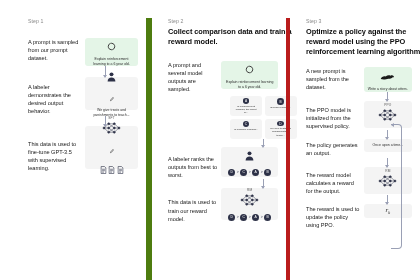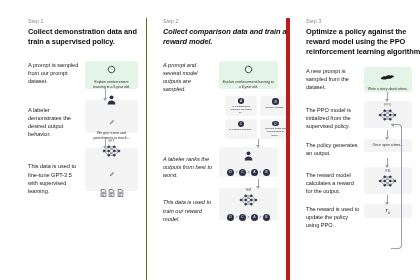--- a/index.html
+++ b/index.html
@@ -14,21 +14,21 @@
     width: 420px; height: 280px;
     display: flex;
     padding: 18px 0 0 0;
   }
   .column {
     position: relative;
     height: 262px;
     padding: 0 8px;
   }
   .col-1 { width: 146px; }
-  .col-2 { width: 140px; border-left: 1px solid #4d7c0f; font-style: italic; }
+  .col-2 { width: 140px; border-left: 6px solid #4d7c0f; }
   .col-3 { width: 134px; border-left: 4px solid #b91c1c; }
 
   .step-label {
     font-size: 5.2px;
     color: #8a8a8a;
     letter-spacing: 0.1px;
     margin-left: 20px;
     margin-bottom: 3px;
   }
   .col-2 .step-label, .col-3 .step-label { margin-left: 8px; }
@@ -163,21 +163,20 @@
     border-right: 3px solid #9aa0b5;
   }
 </style>
 </head>
 <body>
 
 <div class="diagram">
 
   <div class="column col-1">
     <div class="step-label">Step 1</div>
-    <div class="step-title">Collect demonstration data and train a supervised policy.</div>
 
     <div class="rows">
 
       <div class="row" style="margin-top:4px;">
         <div class="caption">A prompt is sampled from our prompt dataset.</div>
         <div class="card card-green" style="width:62px;height:28px;margin-left:4px;">
           <span class="glyph">
             <svg width="9" height="9" viewBox="0 0 24 24" fill="none" stroke="#2b2b2b" stroke-width="2.4" stroke-linecap="round">
               <path d="M12 3 A9 9 0 0 1 20.5 9.2"></path>
                 <path d="M21 12 A9 9 0 0 1 15 20.5"></path>

